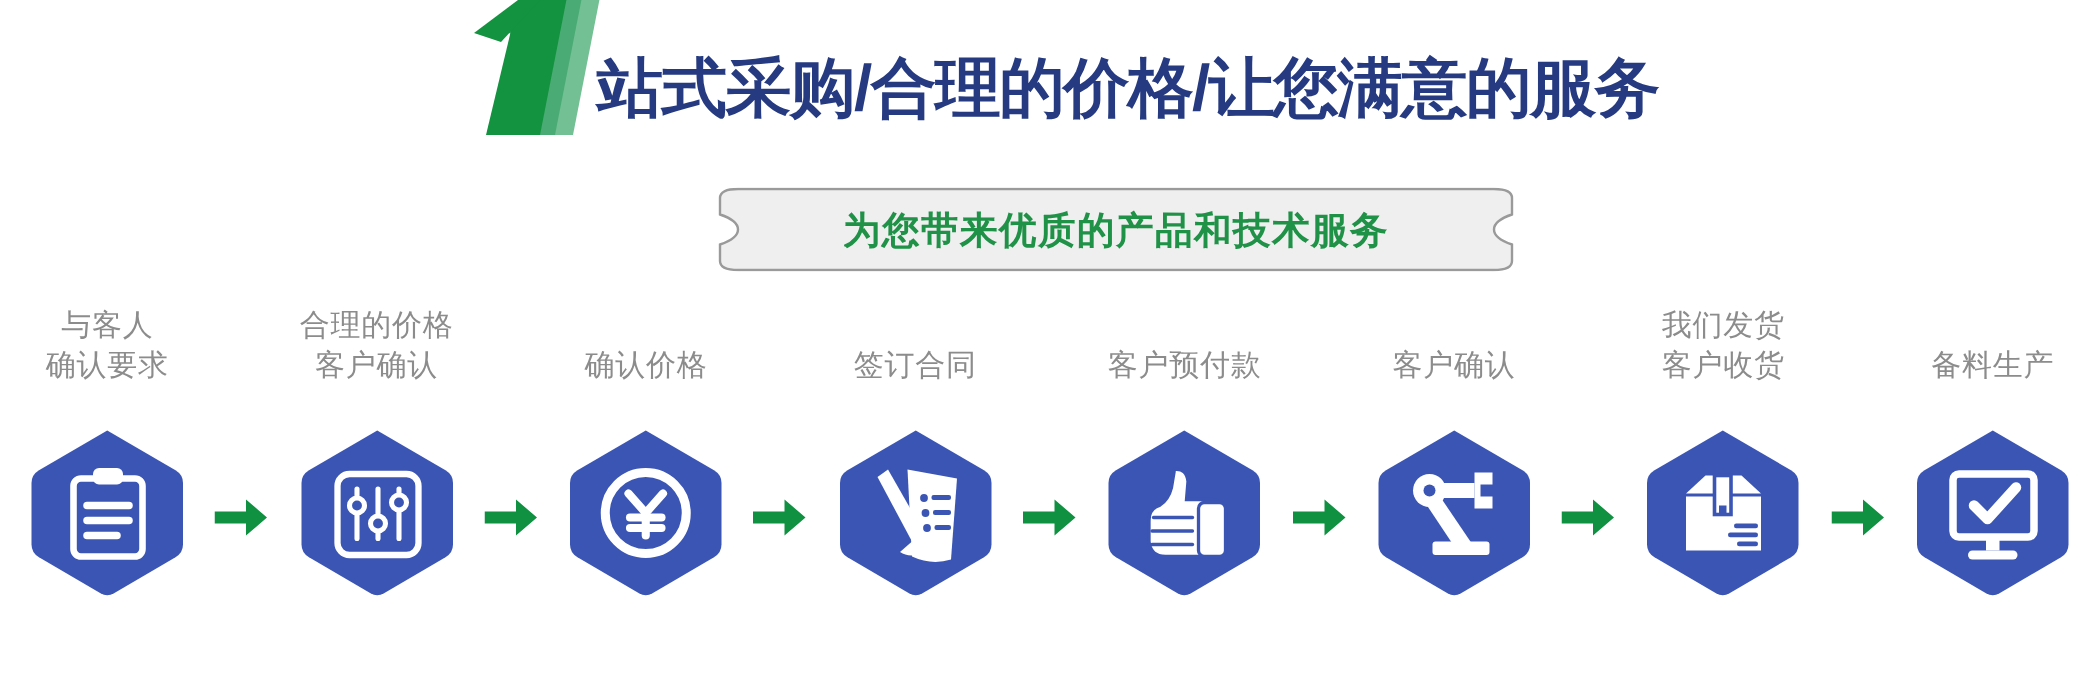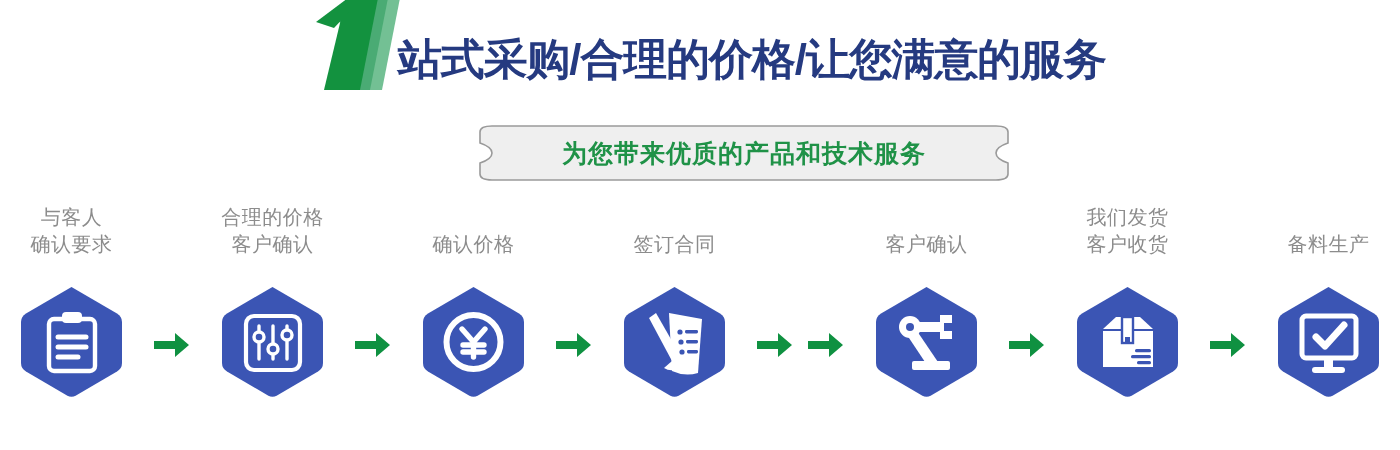--- a/index.html
+++ b/index.html
@@ -261,20 +261,40 @@
       </svg>
     </div>
   </div>
 
   <div class="arrow">
     <svg width="36" height="26" viewBox="0 0 36 26" xmlns="http://www.w3.org/2000/svg">
       <path d="M0 9 L21 9 L21 1 L35 13 L21 25 L21 17 L0 17 Z" fill="#0f9141"></path>
     </svg>
   </div>
 
+  <div class="step">
+    <div class="step-label">客户预付款</div>
+    <div class="hex">
+      <svg width="105" height="115" viewBox="0 0 105 115" xmlns="http://www.w3.org/2000/svg">
+        <path d="M52.5 2 L98 28.5 Q103 31.5 103 37 L103 78 Q103 83.5 98 86.5 L57 110.5
+                 Q52.5 113 48 110.5 L7 86.5 Q2 83.5 2 78 L2 37 Q2 31.5 7 28.5 Z" fill="#3b55b4"></path>
+        <g>
+          <path d="M46 28 Q54 27 55 36 L54 48 L70 48 Q78 48 78 56 L76 78
+                   Q75 86 66 86 L40 86 Q30 86 29 76 L29 62 Q29 54 36 52
+                   Q42 48 44 40 Z" fill="#ffffff" stroke="#3b55b4" stroke-width="2.2"></path>
+          <g stroke="#3b55b4" stroke-width="2.2" fill="none" stroke-linecap="round">
+            <line x1="32" y1="60" x2="58" y2="60"></line>
+            <line x1="31" y1="69" x2="58" y2="69"></line>
+            <line x1="31" y1="78" x2="58" y2="78"></line>
+          </g>
+          <rect x="62" y="50" width="18" height="36" rx="4" fill="#ffffff" stroke="#3b55b4" stroke-width="2.2"></rect>
+        </g>
+      </svg>
+    </div>
+  </div>
 
   <div class="arrow">
     <svg width="36" height="26" viewBox="0 0 36 26" xmlns="http://www.w3.org/2000/svg">
       <path d="M0 9 L21 9 L21 1 L35 13 L21 25 L21 17 L0 17 Z" fill="#0f9141"></path>
     </svg>
   </div>
 
   <div class="step">
     <div class="step-label">客户确认</div>
     <div class="hex">

